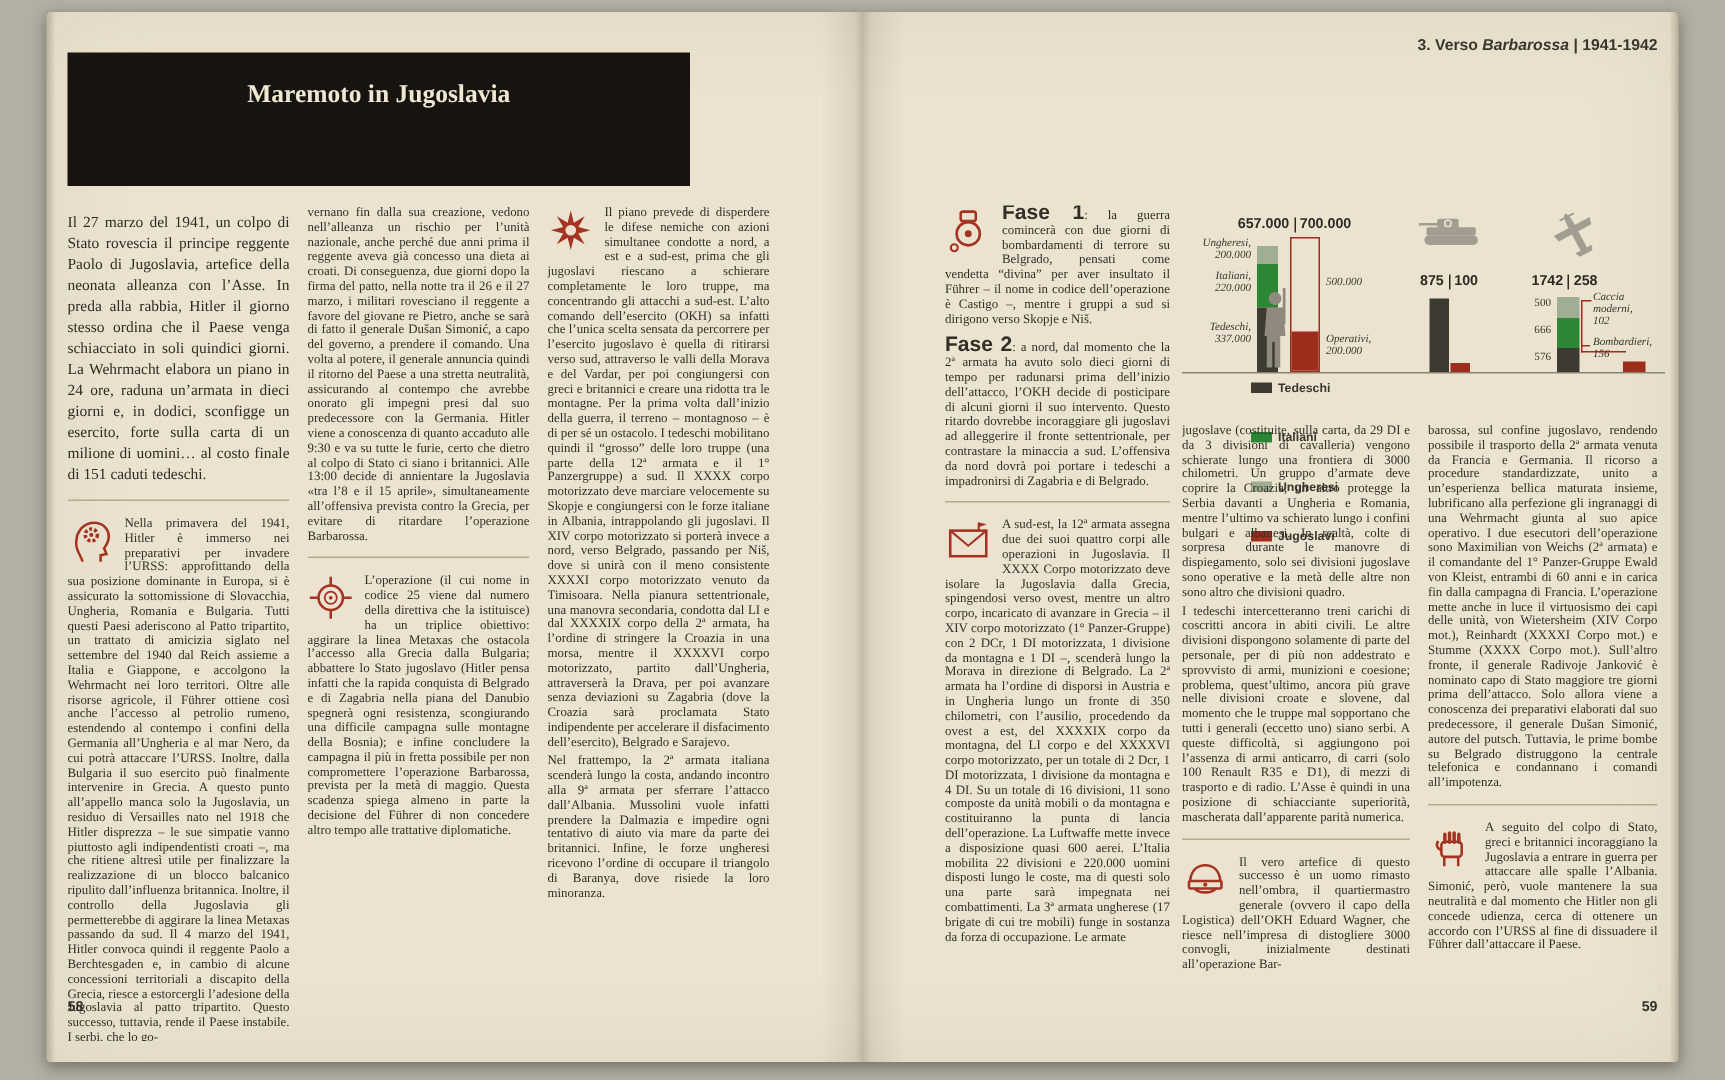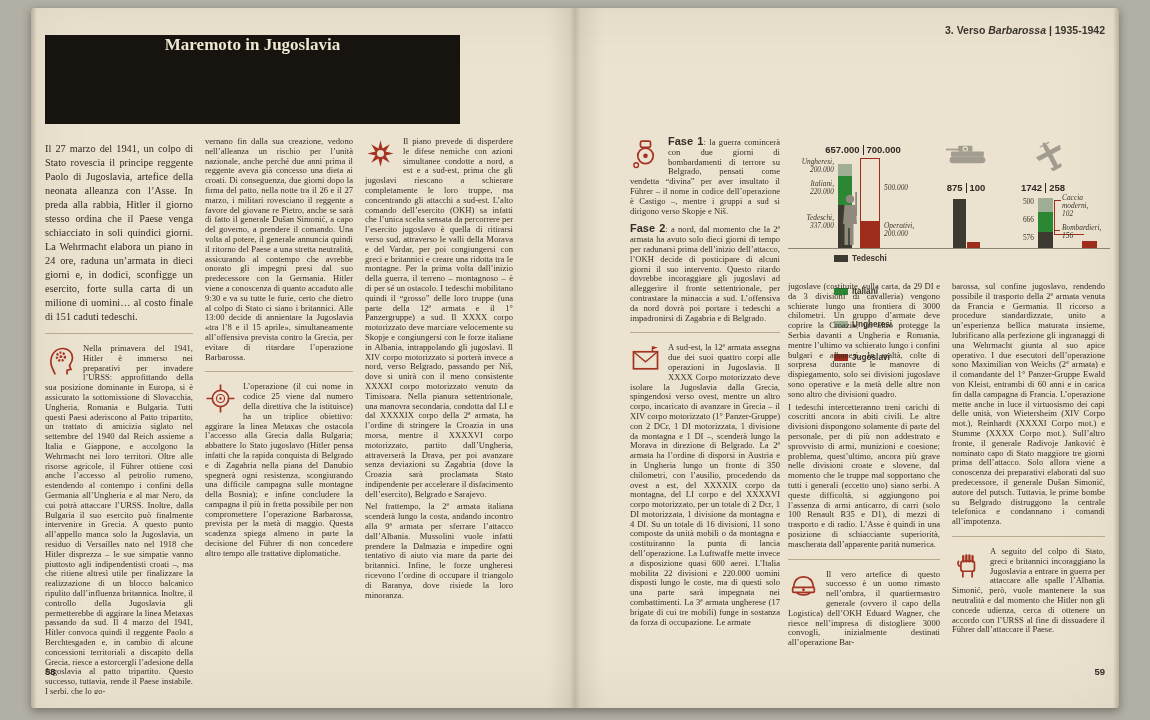--- a/index.html
+++ b/index.html
@@ -8,37 +8,37 @@
   .spread{position:absolute;left:31px;top:8px;width:1088px;height:700px;background:#ebe3d0;border-radius:2px;
           box-shadow:0 3px 10px rgba(40,35,25,.45), inset 0 0 60px rgba(120,105,80,.12);}
   .gutter{position:absolute;left:50%;top:0;width:56px;height:100%;transform:translateX(-50%);
           background:linear-gradient(90deg,rgba(80,70,50,0) 0%,rgba(80,70,50,.10) 40%,rgba(60,50,35,.22) 50%,rgba(80,70,50,.10) 60%,rgba(80,70,50,0) 100%);}
   .edge{position:absolute;top:0;height:100%;width:6px;}
   .edge.l{left:0;background:linear-gradient(90deg,rgba(60,50,35,.25),rgba(60,50,35,0));}
   .edge.r{right:0;background:linear-gradient(270deg,rgba(60,50,35,.25),rgba(60,50,35,0));}
 
   .title-block{position:absolute;left:45px;top:35px;width:415px;height:89px;background:#17140f;color:#efe7d2;text-align:center;}
   .op-title{font-family:"Liberation Sans",sans-serif;font-weight:bold;font-size:29px;letter-spacing:2px;margin-top:9px;}
-  .op-sub{font-family:"Liberation Serif",serif;font-weight:bold;font-size:17px;margin-top:0;}
+  .op-sub{font-family:"Liberation Serif",serif;font-weight:bold;font-size:17px;margin-top:18px;}
   .op-dates{font-family:"Liberation Serif",serif;font-size:15px;margin-top:1px;}
 
   .chap-header{position:absolute;top:24px;right:45px;font-family:"Liberation Sans",sans-serif;font-weight:bold;font-size:10.5px;color:#3a362d;}
   .chap-header i{font-style:italic;}
 
   .col{position:absolute;top:137px;height:557px;overflow:hidden;}
   .c1{left:45px;width:148px;}
   .c2{left:205px;width:148px;}
   .c3{left:365px;width:148px;}
   .c4{left:630px;width:150px;}
   .c5{left:788px;top:282px;height:412px;width:152px;}
   .c6{left:952px;top:282px;height:412px;width:153px;}
 
   .intro{margin:5px 0 6px 0;font-size:10.3px;line-height:14px;font-weight:normal;color:#2f2b23;text-align:justify;}
   .para{margin:0 0 3px 0;font-size:8.6px;line-height:9.8px;color:#332f27;text-align:justify;}
-  .lead{font-family:"Liberation Sans",sans-serif;font-weight:bold;font-size:11px;}
+  .lead{font-family:"Liberation Sans",sans-serif;font-weight:bold;font-size:14px;}
   hr.rule{border:none;border-top:1px solid #b7aa8c;margin:9px 0 10px 0;}
   .icon{float:left;width:31px;height:31px;margin:1px 7px 2px 0;}
   .icon svg{width:100%;height:100%;}
 
   .pagenum{position:absolute;font-family:"Liberation Sans",sans-serif;font-weight:bold;font-size:9.5px;color:#33302a;}
   .pn-l{left:45px;top:666px;}
   .pn-r{right:45px;top:666px;}
 
   
   .chart{position:absolute;left:788px;top:138px;width:322px;height:136px;}
@@ -62,21 +62,21 @@
 </head>
 <body>
 
 <div class="canvas">
   <div class="spread">
     <div class="edge l"></div>
     <div class="edge r"></div>
     <div class="gutter"></div>
   </div>
 
-  <div class="chap-header"><span>3. Verso </span><i>Barbarossa</i><span> | 1935-1942</span></div>
+  <div class="chap-header"><span>3. Verso </span><i>Barbarossa</i><span> | 1941-1942</span></div>
 
   <div class="title-block">
     <div class="op-sub">Maremoto in Jugoslavia</div>
   </div>
 
   <div class="col c1">
     <p class="intro">Il 27 marzo del 1941, un colpo di Stato rovescia il principe reggente Paolo di Jugoslavia, artefice della neonata alleanza con l’Asse. In preda alla rabbia, Hitler il giorno stesso ordina che il Paese venga schiacciato in soli quindici giorni. La Wehrmacht elabora un piano in 24 ore, raduna un’armata in dieci giorni e, in dodici, sconfigge un esercito, forte sulla carta di un milione di uomini… al costo finale di 151 caduti tedeschi.</p>
     <hr class="rule">
     <div class="para">
       <span class="icon"><svg viewBox="0 0 40 40">

